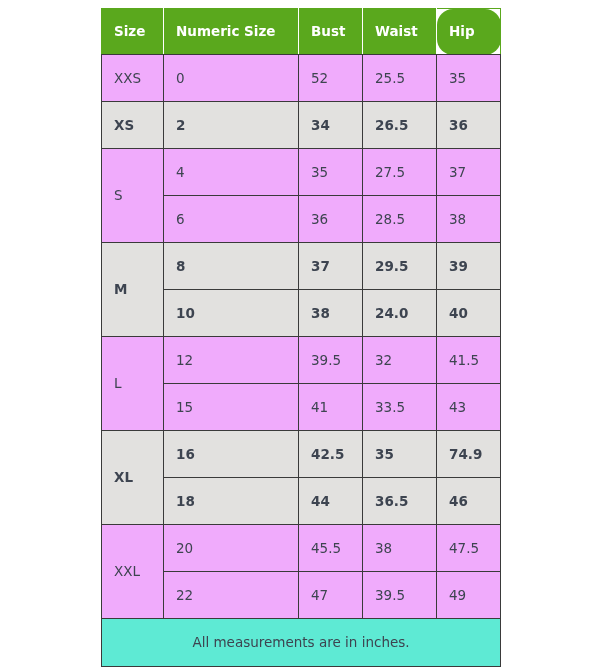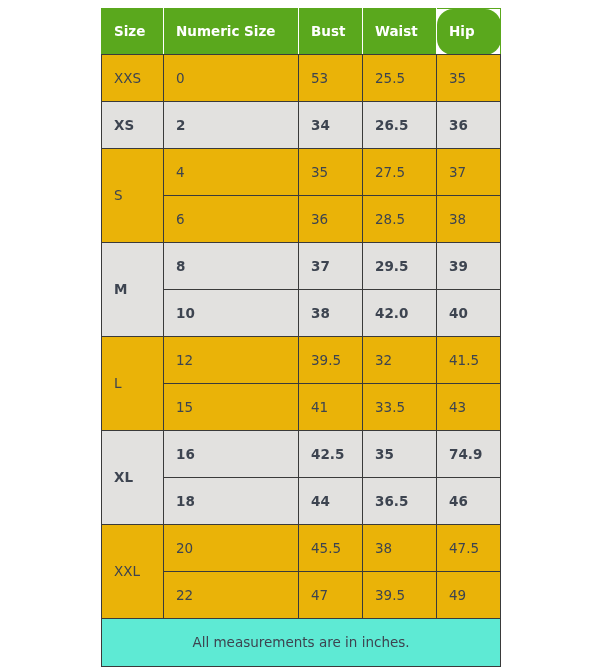--- a/index.html
+++ b/index.html
@@ -75,21 +75,21 @@
   td.size-label.single {
     vertical-align: middle;
     padding-top: 0;
   }
   
   tr.shaded td {
     background: #e2e1df;
     font-weight: bold;
   }
   tr.plain td {
-    background: #eab308;
+    background: #f0abfc;
   }
   td.shaded-cell { background: #e2e1df; }
   td.plain-cell  { background: #ffffff; }
   
   tfoot td.footer-note {
     text-align: center;
     background: #5eead4;
     height: 48px;
     font-size: 13.5px;
   }
@@ -113,21 +113,21 @@
           <th class="hdr-top">Numeric Size</th>
           <th class="hdr-top">Bust</th>
           <th class="hdr-top">Waist</th>
           <th class="hdr-top">Hip</th>
         </tr>
       </thead>
       <tbody id="table-body">
           <tr class="plain">
             <td class="size-label single plain-cell">XXS</td>
             <td class="plain-cell">0</td>
-            <td class="plain-cell">53</td>
+            <td class="plain-cell">52</td>
             <td class="plain-cell">25.5</td>
             <td class="plain-cell">35</td>
           </tr>
           <tr class="shaded">
             <td class="size-label single shaded-cell">XS</td>
             <td class="shaded-cell">2</td>
             <td class="shaded-cell">34</td>
             <td class="shaded-cell">26.5</td>
             <td class="shaded-cell">36</td>
           </tr>
@@ -147,21 +147,21 @@
           <tr class="shaded">
             <td class="size-label shaded-cell" rowspan="2">M</td>
             <td class="shaded-cell">8</td>
             <td class="shaded-cell">37</td>
             <td class="shaded-cell">29.5</td>
             <td class="shaded-cell">39</td>
           </tr>
           <tr class="shaded">
             <td class="shaded-cell">10</td>
             <td class="shaded-cell">38</td>
-            <td class="shaded-cell">42.0</td>
+            <td class="shaded-cell">24.0</td>
             <td class="shaded-cell">40</td>
           </tr>
           <tr class="plain">
             <td class="size-label plain-cell" rowspan="2">L</td>
             <td class="plain-cell">12</td>
             <td class="plain-cell">39.5</td>
             <td class="plain-cell">32</td>
             <td class="plain-cell">41.5</td>
           </tr>
           <tr class="plain">

